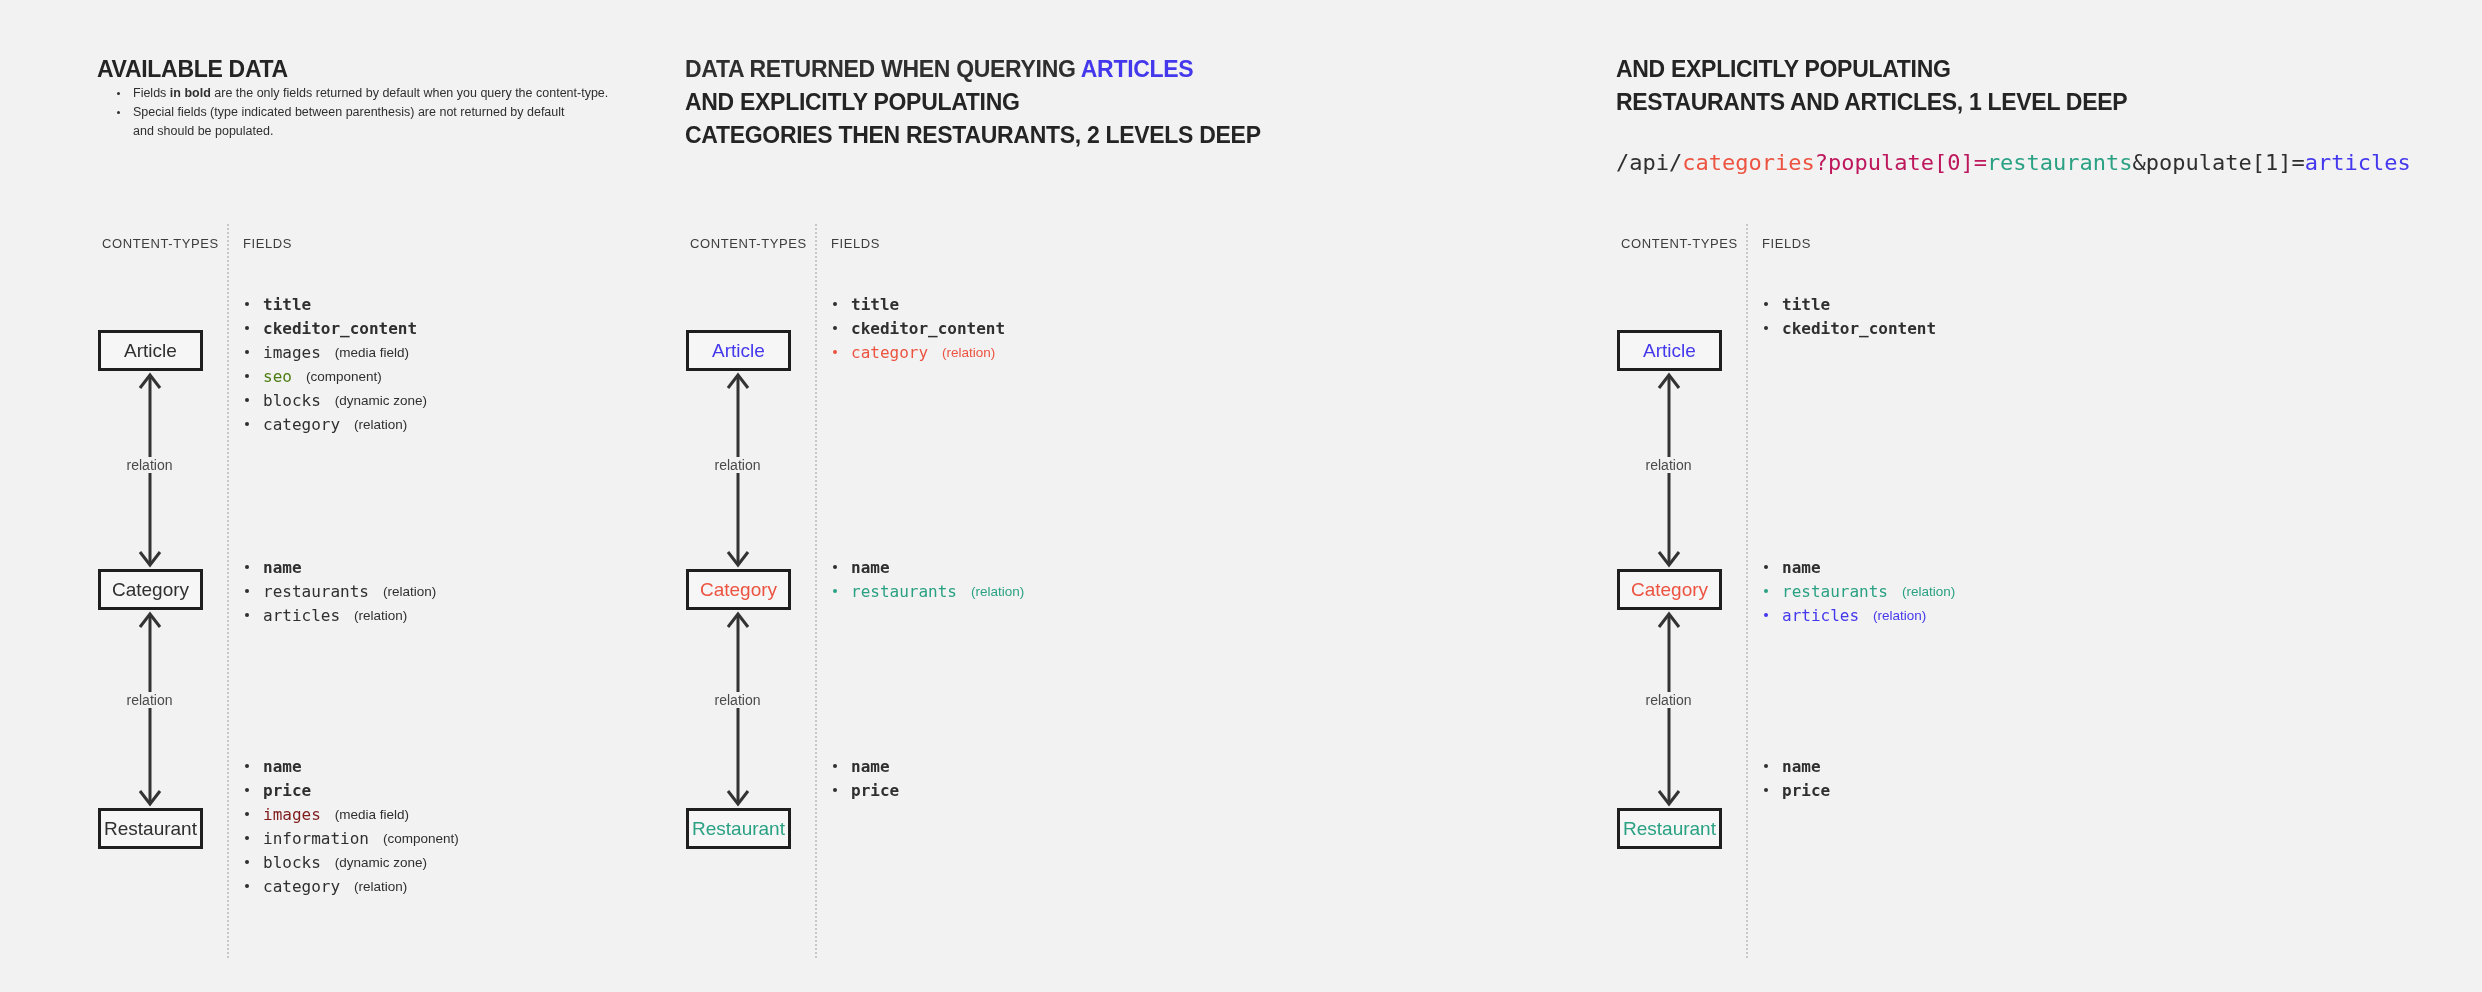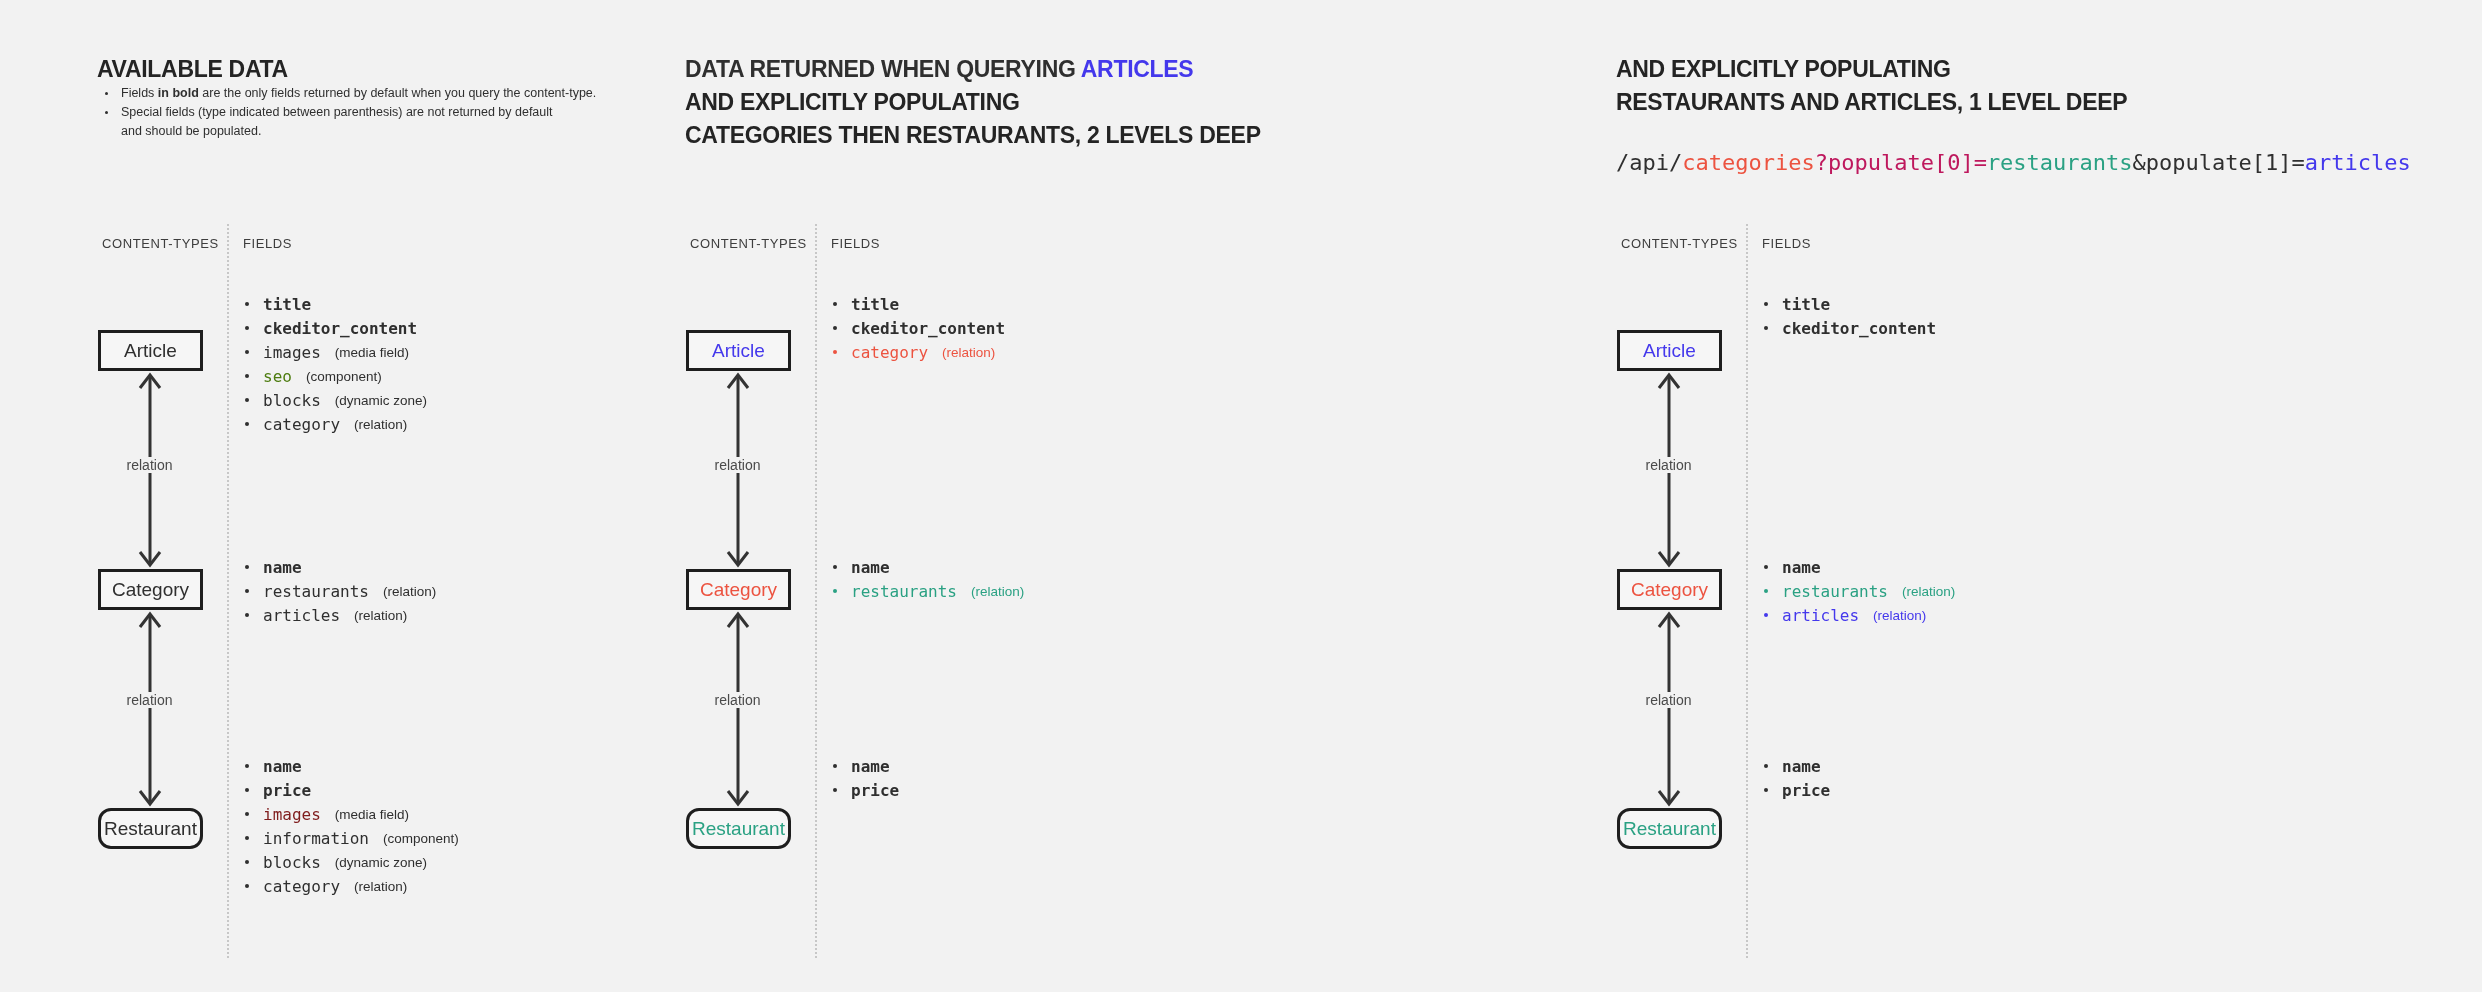--- a/index.html
+++ b/index.html
@@ -22,21 +22,21 @@
   }
   .heading .hline { display:block; }
   .api-url {
     position:absolute; top:150px; left:0;
     font-family:"DejaVu Sans Mono", monospace;
     font-size:24px; white-space:nowrap; letter-spacing:0px;
   }
   #panel-3 .api-url { font-size:22px; }
 
   
-  .notes { position:absolute; top:84px; left:6px; margin:0; padding:0; list-style:none;
+  .notes { position:absolute; top:84px; left:18px; margin:0; padding:0; list-style:none;
            font-size:12.5px; line-height:19px; color:#2f2f2f;text-align:center; }
   .note { display:flex; }
   .nbullet { width:3px; height:3px; border-radius:50%; background:#2f2f2f;
              margin:8px 13px 0 2px; flex:none; }
   .nindent { width:18px; flex:none; }
 
   
   .col-header { position:absolute; top:236px; font-size:13px; letter-spacing:0.6px;
                 color:#3d3d3d; white-space:nowrap; }
   .ct-header { left:5px; }
@@ -44,21 +44,21 @@
   .column-divider { position:absolute; left:130px; top:224px; height:734px; width:0;
                     border-left:2px dotted #c7c7c7; }
 
   
   .ct-box { position:absolute; left:1px; width:99px; height:35px;
             border:3px solid #1e1e1e; background:#f6f6f6;
             display:flex; align-items:center; justify-content:center;
             font-size:19px; white-space:nowrap; }
   .box-article    { top:330px; }
   .box-category   { top:569px; }
-  .box-restaurant { top:808px;border-radius:13px; }
+  .box-restaurant { top:808px; }
 
   
   .relation-arrow { position:absolute; left:40px; }
   .arrow-1 { top:371px; }
   .arrow-2 { top:610px; }
   .relation-label { position:absolute; left:0; width:105px; text-align:center;
                     font-size:14px; color:#4a4a4a; }
   .rel-1 { top:457px; }
   .rel-2 { top:692px; }
   .relation-label span { background:#f2f2f2; padding:0 5px; }

